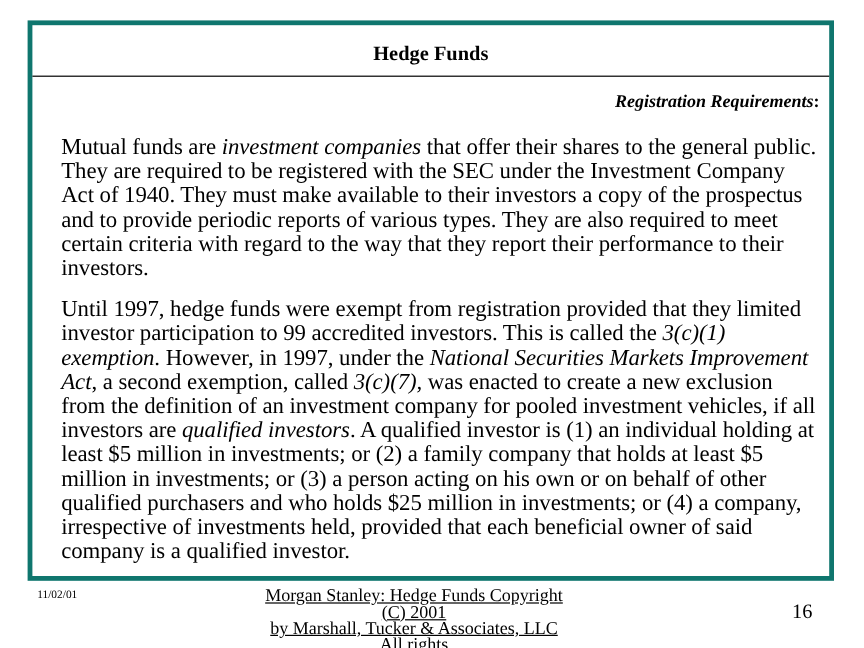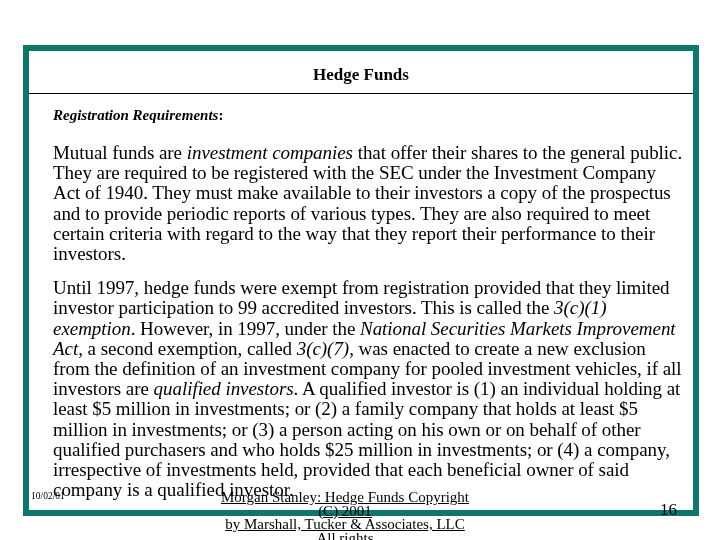--- a/index.html
+++ b/index.html
@@ -14,23 +14,22 @@
       overflow: hidden;
       font-family: "Liberation Serif", "DejaVu Serif", serif;
       color: #000000;
     }
     .slide-frame {
       position: absolute;
       left: 23px;
       top: 17px;
       width: 664px;
       height: 459px;
-      border: 6px solid #0f766e;
+      border: 4px solid #0f766e;
       box-sizing: content-box;
-      margin-top: 28px;
     }
     .slide-header {
       position: absolute;
       left: 0;
       top: 0;
       width: 664px;
       height: 42px;
       border-bottom: 1px solid #000000;
       display: flex;
       align-items: center;
@@ -45,20 +44,21 @@
       position: absolute;
       left: 24px;
       top: 54px;
       width: 632px;
     }
     .subheading {
       font-size: 15px;
       font-weight: bold;
       margin: 0 0 18px 0;
       line-height: 20px;
+      text-align: right;
     }
     .subheading .sub-label { font-style: italic; }
     .para {
       font-size: 19px;
       line-height: 20.2px;
       margin: 0 0 14px 0;
       letter-spacing: -0.05px;
     }
     .para em { font-style: italic; }
     .footer-date {
@@ -94,21 +94,21 @@
 
   <div class="slide-body">
     <p class="subheading"><span class="sub-label">Registration Requirements</span><span>:</span></p>
 
     <p class="para"><span>Mutual funds are </span><em>investment companies</em><span> that offer their shares to the general public. They are required to be registered with the SEC under the Investment Company Act of 1940. They must make available to their investors a copy of the prospectus and to provide periodic reports of various types.  They are also required to meet certain criteria with regard to the way that they report their performance to their investors.</span></p>
 
     <p class="para"><span>Until 1997, hedge funds were exempt from registration provided that they limited investor participation to 99 accredited investors.  This is called the </span><em>3(c)(1) exemption</em><span>. However, in 1997, under the </span><em>National Securities Markets Improvement Act</em><span>, a second exemption, called </span><em>3(c)(7),</em><span> was enacted to create a new exclusion from the definition of an investment company for pooled investment vehicles, if all investors are </span><em>qualified investors</em><span>.  A qualified investor is (1) an individual holding at least $5 million in investments; or (2) a family company that holds at least $5 million in investments; or (3) a person acting on his own or on behalf of other qualified purchasers and who holds $25 million in investments; or (4) a company, irrespective of investments held, provided that each beneficial owner of said company is a qualified investor.</span></p>
   </div>
 </div>
 
-<div class="footer-date">10/02/01</div>
+<div class="footer-date">11/02/01</div>
 
 <div class="footer-center">
   <div>Morgan Stanley:  Hedge Funds     Copyright (C) 2001</div>
   <div>by Marshall, Tucker &amp; Associates, LLC   All rights</div>
   <div>reserved</div>
 </div>
 
 <div class="footer-page">16</div>
 
 </body></html>

